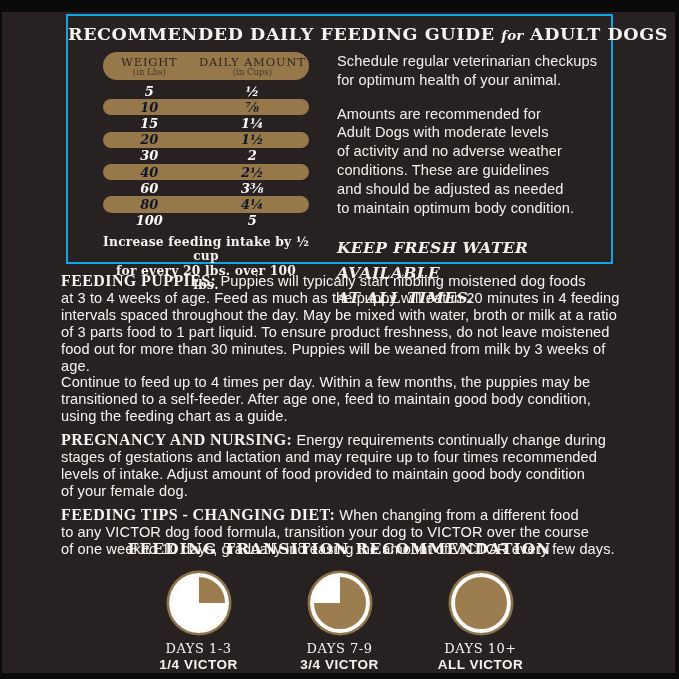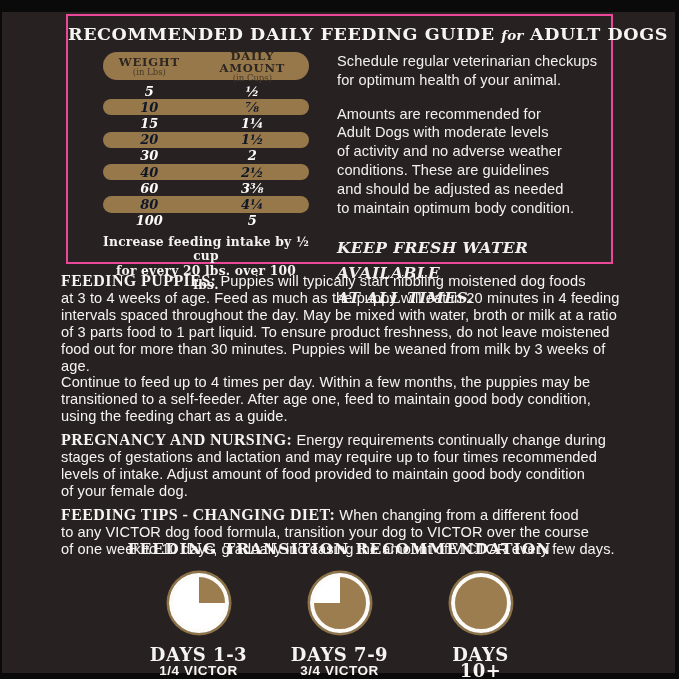--- a/index.html
+++ b/index.html
@@ -3,33 +3,33 @@
 <meta charset="utf-8">
 <style>
   html,body{margin:0;padding:0;background:#000;}
   .canvas{position:relative;width:679px;height:679px;background:#0b0a0a;overflow:hidden;
           font-family:"Liberation Sans",sans-serif;}
   .label-bg{position:absolute;left:2px;right:4px;top:12px;bottom:6px;background:#272221;}
   .content{position:absolute;inset:0;}
 
   
   .guide-box{position:absolute;left:66px;top:14px;width:547px;height:250px;
-             border:2px solid #ec4899;box-sizing:border-box;}
+             border:2px solid #0ea5e9;box-sizing:border-box;}
   .box-title{margin-top:8px;text-align:center;color:#f7f5f2;
              font-family:"DejaVu Serif","Liberation Serif",serif;font-weight:bold;
              font-size:17.5px;letter-spacing:0.6px;white-space:nowrap;}
   .box-title .for{font-size:13.5px;font-style:italic;font-weight:bold;text-transform:none;
                   letter-spacing:0;}
 
   .table-col{position:absolute;left:35px;top:36px;width:206px;}
   .t-head{background:#96784b;border-radius:14px;height:28px;display:flex;
           color:#2e2620;margin-bottom:3px;}
   .t-head .hc{width:45%;text-align:center;display:flex;flex-direction:column;justify-content:center;}
   .t-head .hc.b{width:55%;}
-  .h-main{font-family:"DejaVu Serif","Liberation Serif",serif;font-weight:bold;font-size:11.5px;
+  .h-main{font-family:"DejaVu Serif","Liberation Serif",serif;font-weight:normal;font-size:11.5px;
           letter-spacing:0.8px;line-height:12px;}
   .h-sub{font-family:"DejaVu Serif","Liberation Serif",serif;font-size:8.5px;line-height:9px;
          color:#473a2c;}
   .t-row{height:16.2px;display:flex;align-items:center;
          font-family:"DejaVu Serif","Liberation Serif",serif;font-style:italic;font-weight:bold;
          font-size:13px;color:#fdfcfa;}
   .t-row.hl{background:#96784b;border-radius:9px;color:#0f172a;}
   .t-row .cw{width:45%;text-align:center;}
   .t-row .ca{width:55%;text-align:center;}
   .t-foot{margin-top:6px;text-align:center;color:#f5f3ef;white-space:pre-line;
@@ -51,22 +51,22 @@
          font-size:16px;letter-spacing:0.4px;}
 
   
   .transition{position:absolute;left:0;top:539px;width:679px;text-align:center;color:#f6f4f1;}
   .trans-h{font-family:"DejaVu Serif","Liberation Serif",serif;font-weight:bold;
            font-size:15.5px;letter-spacing:1px;}
   .steps{display:flex;justify-content:center;gap:39px;margin-top:15px;}
   .step{width:102px;}
   .pie{width:52px;height:52px;border-radius:50%;margin:0 auto;background:#fff;
        border:4px solid #fcfbf8;box-shadow:0 0 0 2.5px #8d7347;}
-  .step-days{margin-top:14px;font-family:"DejaVu Serif","Liberation Serif",serif;
-             font-weight:bold;font-size:18px;letter-spacing:0.5px;line-height:16px;}
+  .step-days{margin-top:8px;font-family:"DejaVu Serif","Liberation Serif",serif;
+             font-weight:normal;font-size:13px;letter-spacing:0.5px;line-height:16px;}
   .step-amt{font-family:Liberation Sans, sans-serif;font-weight:bold;
             font-size:13.5px;letter-spacing:0.5px;line-height:16px;}
 </style>
 </head>
 <body>
 
 <div class="canvas">
   <div class="label-bg"></div>
   <div class="content">
 

